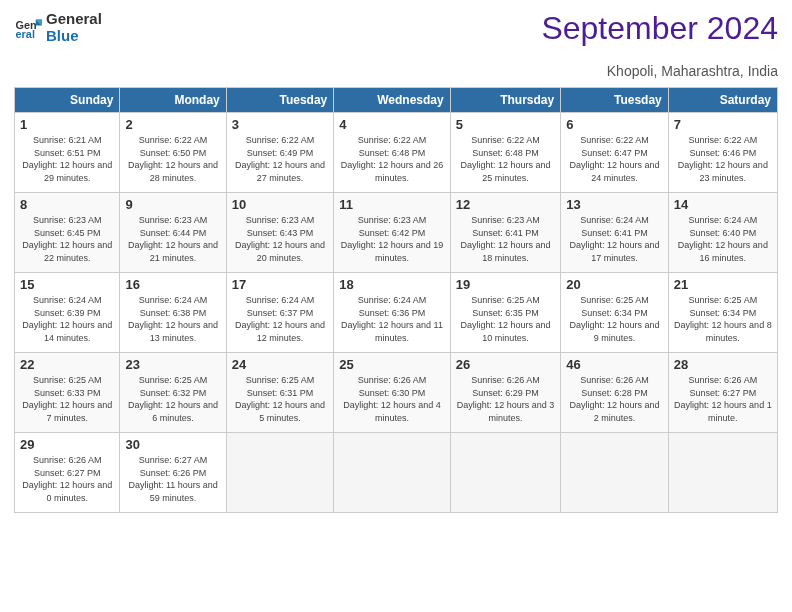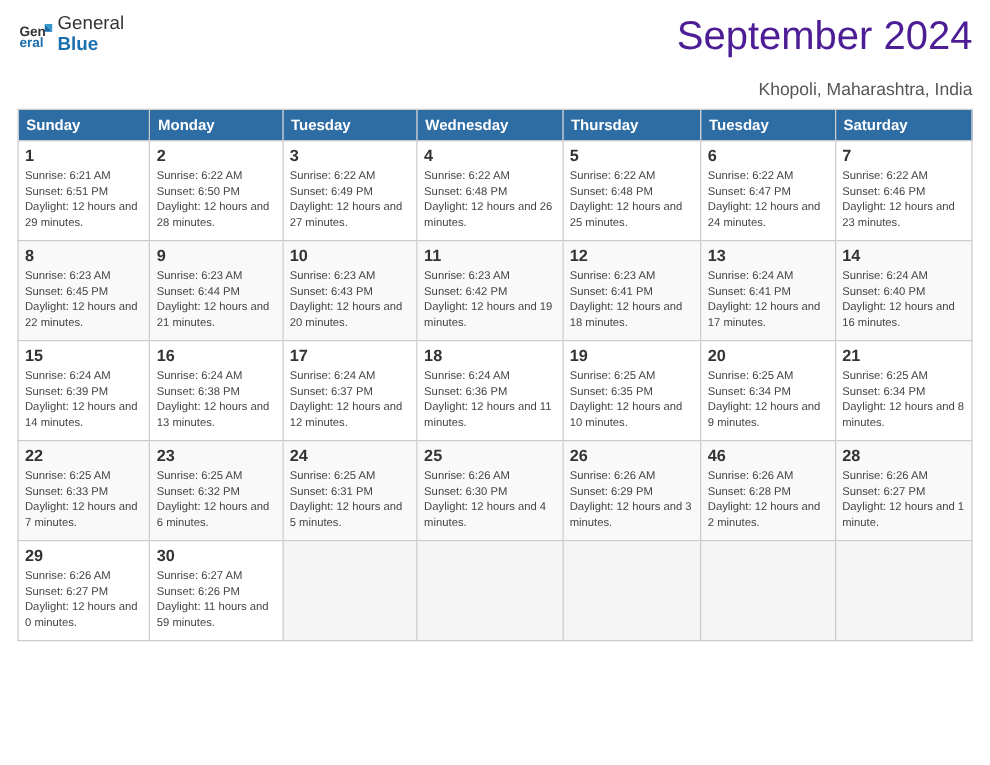--- a/index.html
+++ b/index.html
@@ -44,21 +44,21 @@
     }
     table {
       width: 100%;
       border-collapse: collapse;
       font-size: 9.5px;
     }
     thead tr th {
       background-color: #2e6da4;
       color: white;
       padding: 5px 6px;
-      text-align: left;
+      text-align: right;
       font-size: 12px;
       font-weight: bold;
       border: 1px solid #ccc;
     }
     tbody tr td {
       border: 1px solid #ccc;
       vertical-align: top;
       padding: 4px 5px;
       background: #fff;
       min-height: 70px;
@@ -71,39 +71,40 @@
       font-size: 13px;
       font-weight: bold;
       color: #333;
       display: block;
       margin-bottom: 2px;
     }
     .day-info {
       color: #444;
       font-size: 9px;
       line-height: 1.4;
+      text-align: center;
     }
     .empty-cell {
       background: #f5f5f5 !important;
     }
   </style>
 </head>
 <body>
 
 <div class="container">
   <div class="header-row">
     <div class="logo">
       <svg class="logo-icon" viewBox="0 0 36 36">
         <text x="2" y="20" font-size="14" font-weight="bold" fill="#333">Gen</text>
         <text x="2" y="32" font-size="14" font-weight="bold" fill="#1a6faf">eral</text>
         <polygon points="28,8 36,16 28,16" fill="#1a6faf"></polygon>
         <polygon points="28,8 36,8 36,16" fill="#3399cc"></polygon>
       </svg>
       <div>
-        <div style="font-size:15px; font-weight:normal; color:#333; line-height:1.15;">General</div>
+        <div style="font-size:15px; font-weight:bold; color:#333; line-height:1.15;">General</div>
         <div style="font-size:15px; font-weight:bold; color:#1a6faf; line-height:1.15;">Blue</div>
       </div>
     </div>
     <div class="title-block">
       <div class="month-title">September 2024</div>
       <div class="subtitle">Khopoli, Maharashtra, India</div>
     </div>
   </div>
 
   <table>

